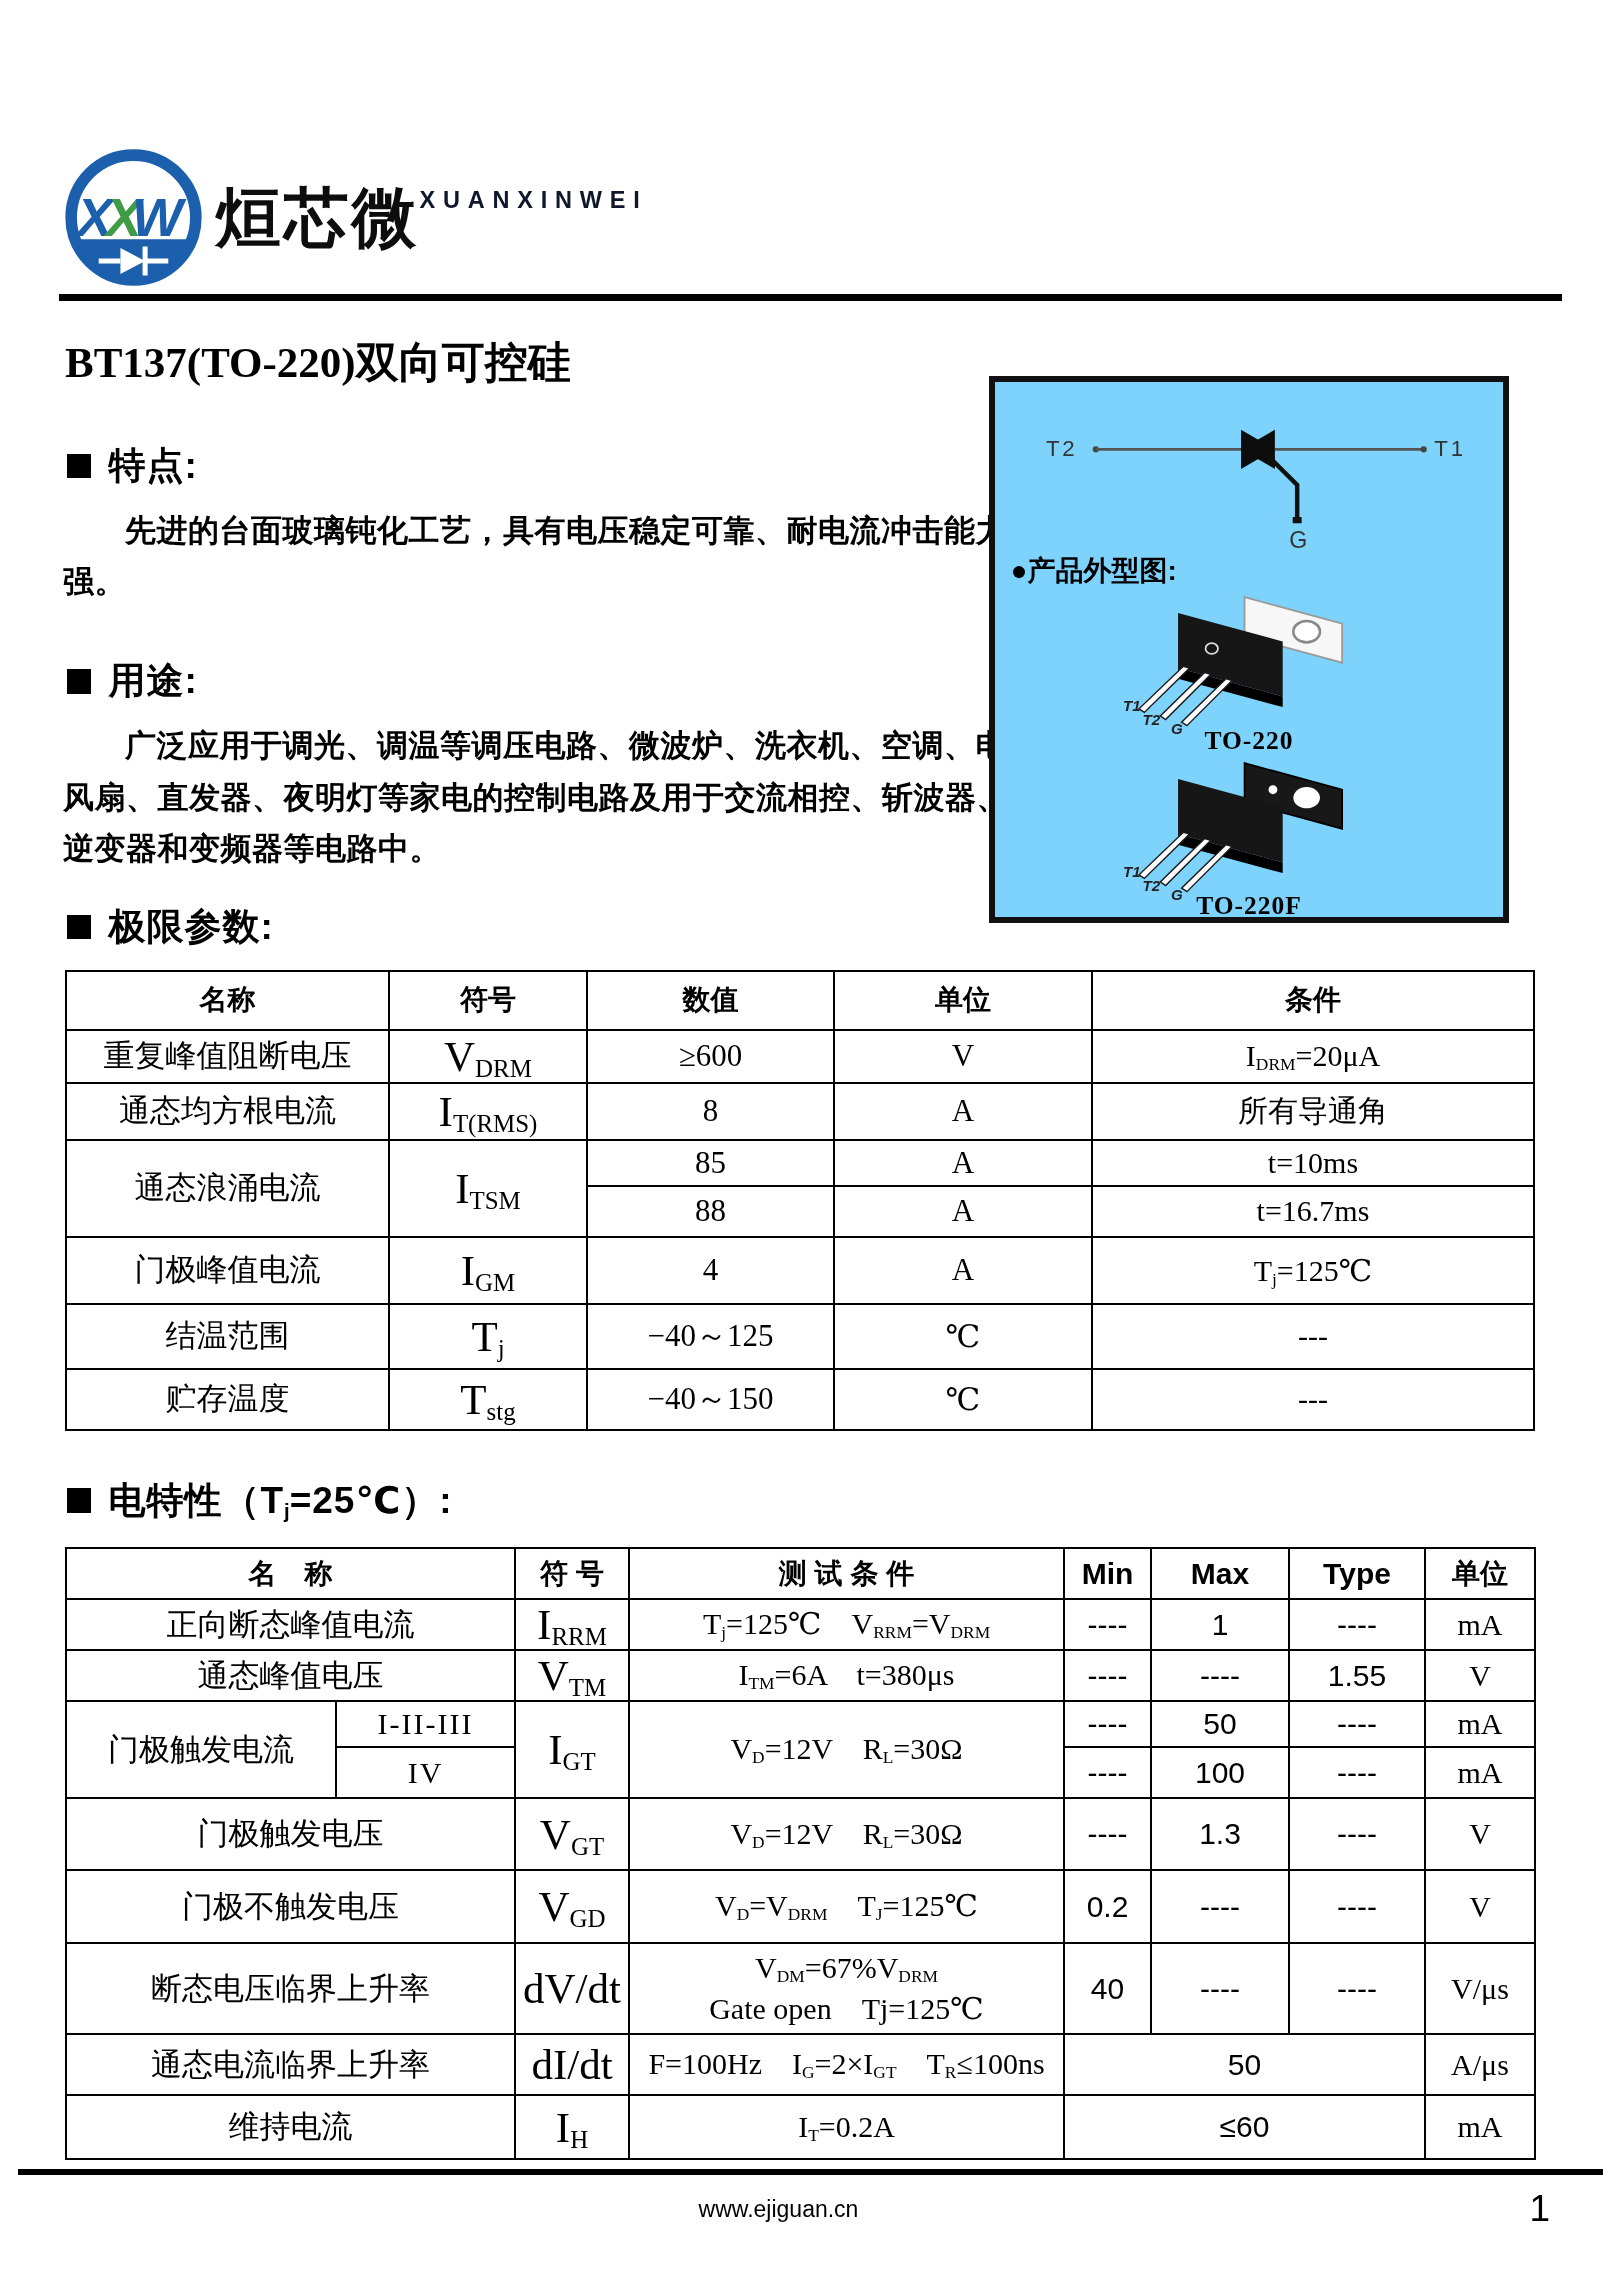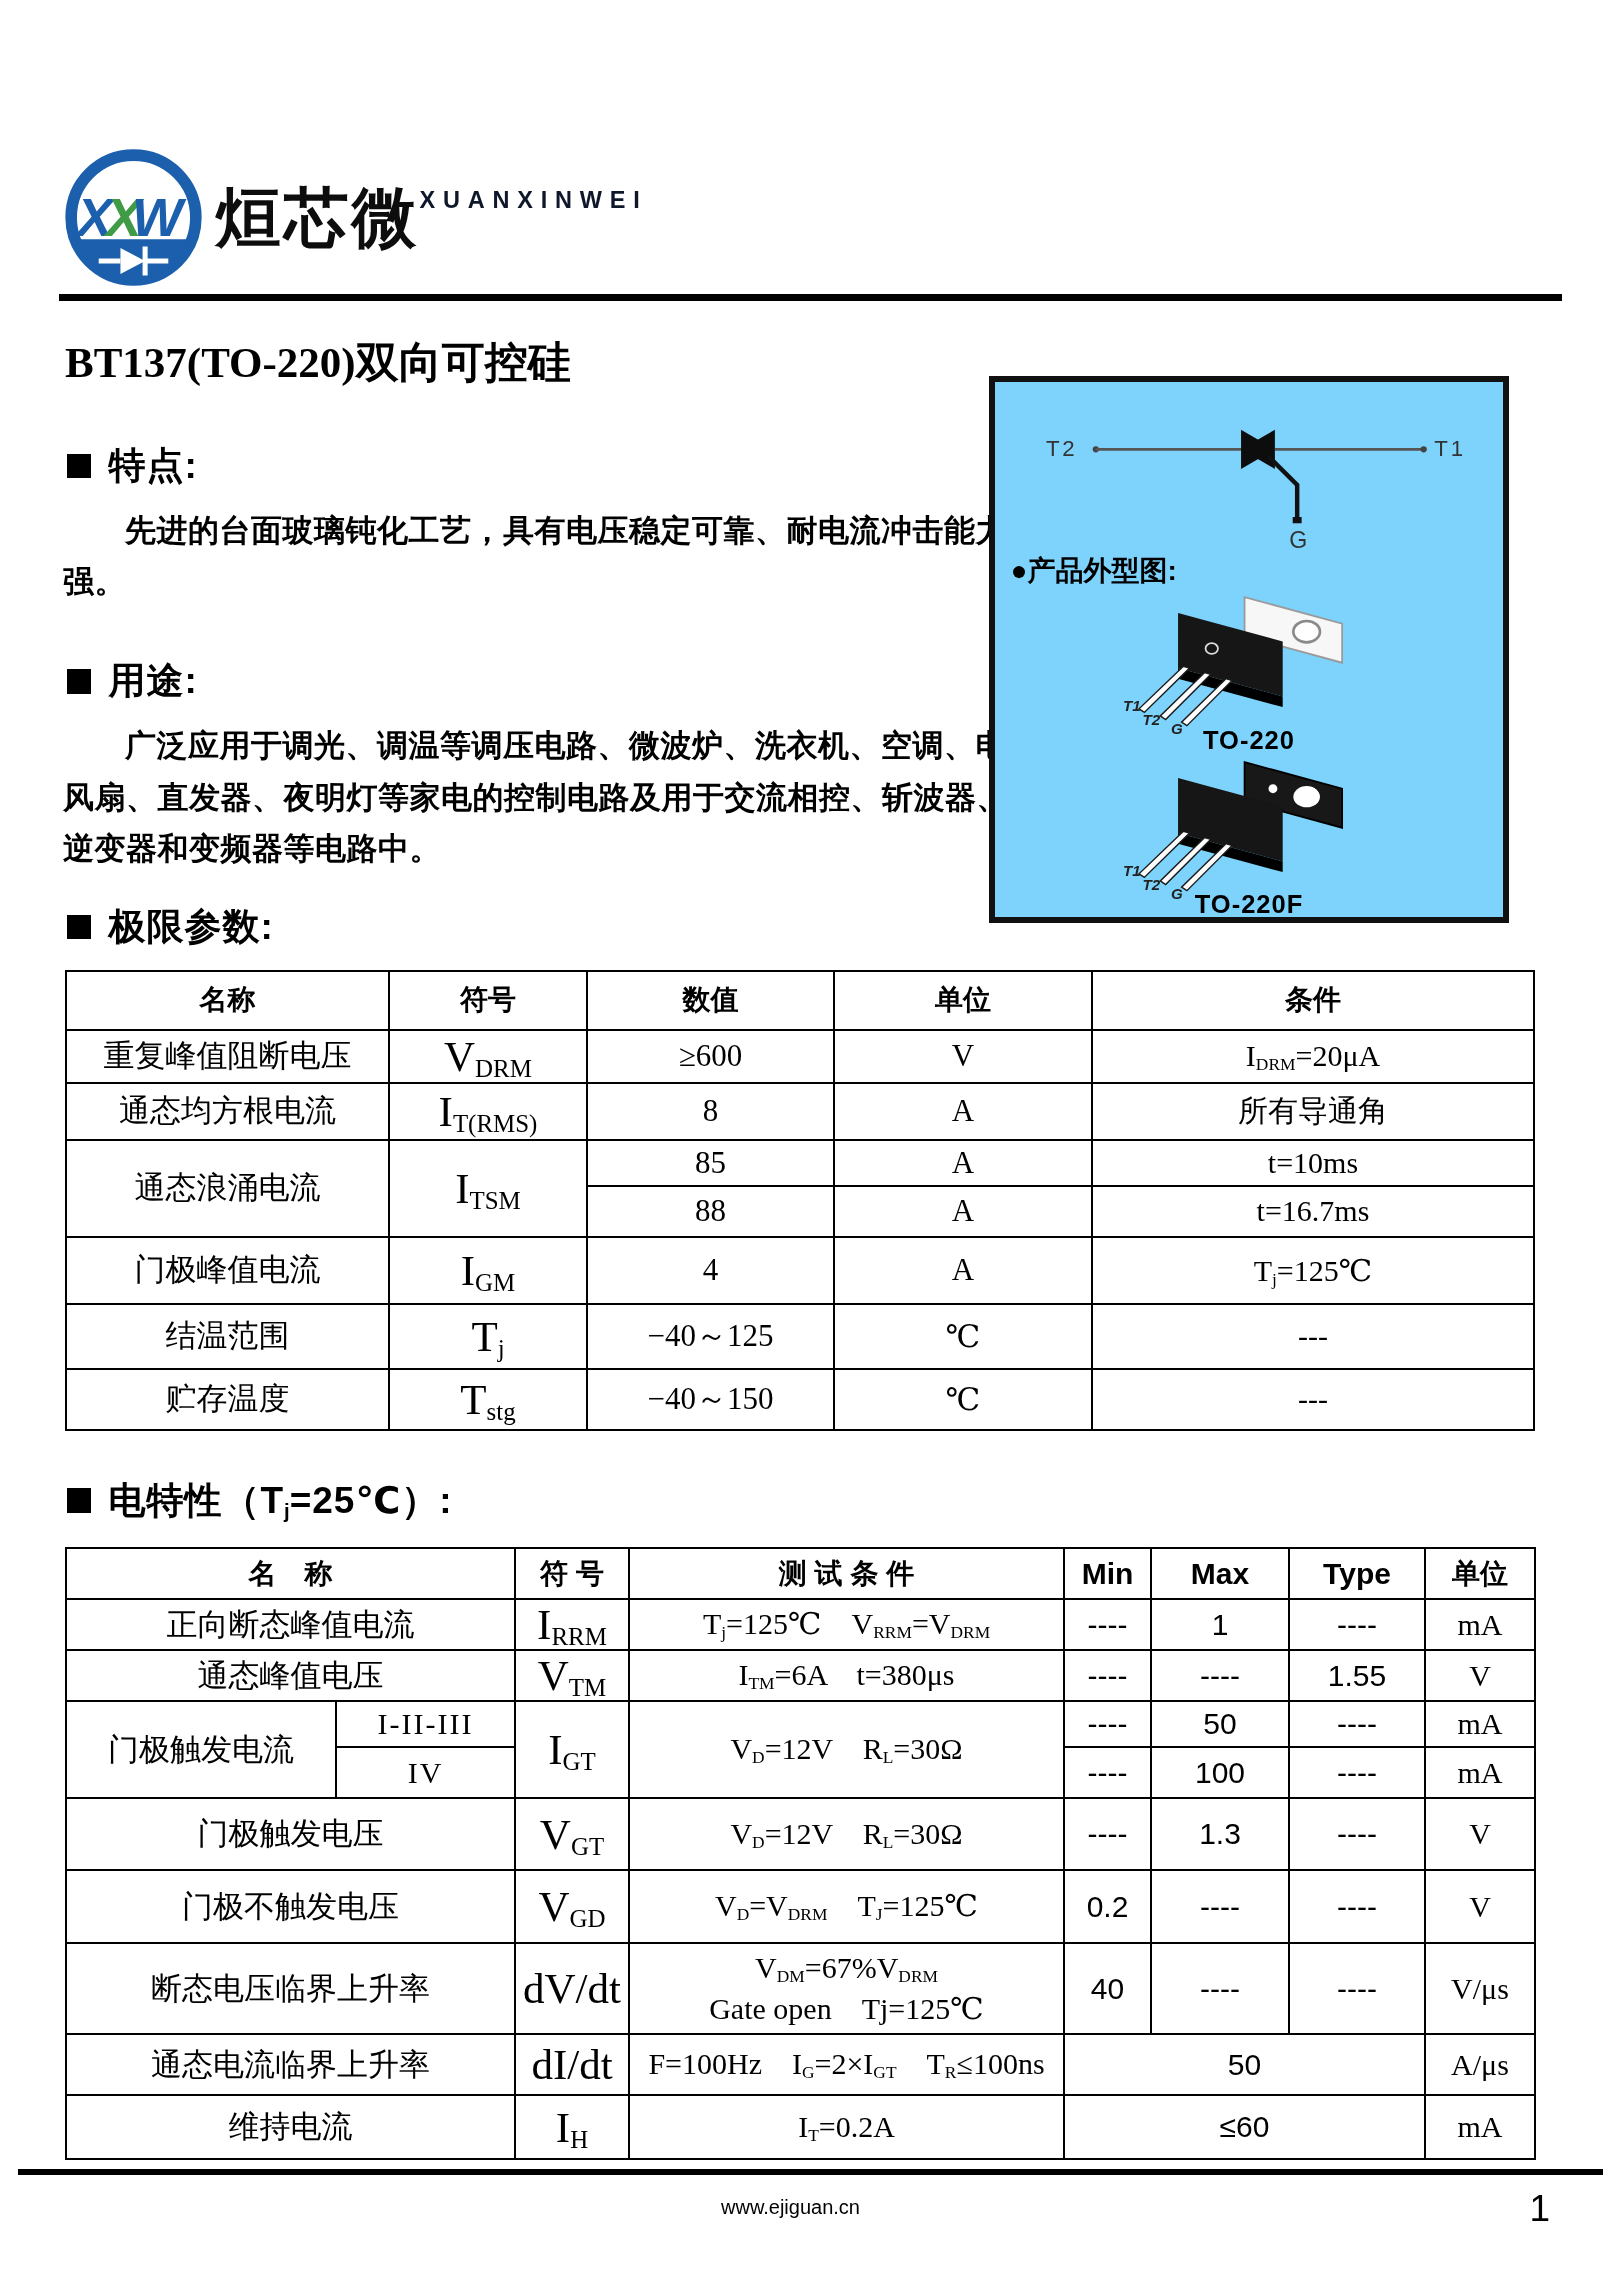--- a/index.html
+++ b/index.html
@@ -29,21 +29,21 @@
   .sec-label{font-size:37px;font-weight:700;letter-spacing:1px;}
   .body-text{width:972px;margin:13.7px 0 0 0;font-size:31px;font-weight:700;line-height:1.66;text-indent:2em;
     font-family:"Liberation Sans","DejaVu Sans",sans-serif;letter-spacing:0.5px;}
 
   
   .fig-box{position:absolute;top:42px;left:989px;width:508px;height:535px;border:6.9px solid #111;background:#7dd3fc;overflow:hidden;}
   .triac-svg{display:block;margin:21.6px auto 0 auto;}
   .outline-label{font-size:28px;font-weight:700;font-family:"Liberation Sans","DejaVu Sans",sans-serif;margin:2px 0 0 15.7px;}
   .pkg{text-align:center;}
   .pkg-svg{display:block;margin:0 auto;}
-  .pkg-caption{font-family:Liberation Sans, sans-serif;font-weight:700;font-size:25.5px;margin-top:-13.7px;letter-spacing:1px;}
+  .pkg-caption{font-family:Liberation Serif, serif;font-weight:700;font-size:25.5px;margin-top:-13.7px;letter-spacing:1px;}
 
   
   .dtable{border-collapse:collapse;table-layout:fixed;width:1470px;margin:17.6px 0 0 2px;}
   .dtable th,.dtable td{border:2.9px solid #000;padding:0;text-align:center;vertical-align:middle;overflow:hidden;}
   .dtable th{font-family:"Liberation Sans","DejaVu Sans",sans-serif;font-weight:700;font-size:28px;}
   th.lat{font-size:30px;}
   .cell-name{text-align:left;padding-left:35px;font-size:31px;font-family:"Liberation Serif","DejaVu Serif",serif;}
   .cell-sym{font-size:43px;font-family:"Liberation Serif","DejaVu Serif",serif;}
   .cell-val{font-size:31px;font-family:"Liberation Serif","DejaVu Serif",serif;}
   .cell-cond{font-size:30px;font-family:"Liberation Serif","DejaVu Serif",serif;}
@@ -53,22 +53,22 @@
   .cond2{line-height:1.35;}
   sub{font-size:58%;line-height:0;vertical-align:-0.24em;letter-spacing:0;}
   .elec-head .sec-label sub{font-size:55%;}
 
   .rh47{height:46px}.rh50{height:49px}.rh52{height:51px}.rh54{height:53px}
   .rh58{height:57px}.rh60{height:59px}.rh62{height:61px}.rh65{height:64px}
   .rh66{height:65px}.rh67{height:73px}.rh68{height:67px}.rh73{height:72px}.rh93{height:91px}
 
   
   .btm-rule{position:absolute;left:17.6px;right:17.6px;top:2169px;height:5.9px;background:#000;}
-  .footer-site{position:absolute;top:2196px;left:16px;width:1549px;text-align:center;
-    font-family:"Liberation Sans","DejaVu Sans",sans-serif;font-size:20px;}
+  .footer-site{position:absolute;top:2196px;left:4px;width:1549px;text-align:center;
+    font-family:"Liberation Sans","DejaVu Sans",sans-serif;font-size:23px;}
   .page-num{position:absolute;top:2188px;right:71px;font-family:"Liberation Sans","DejaVu Sans",sans-serif;font-size:37px;}
 </style>
 </head>
 <body>
 
 <div class="page">
 
   <header class="hdr">
     <div class="logo">
       <svg class="logo-mark" width="145" height="145" viewBox="0 0 100 100">

